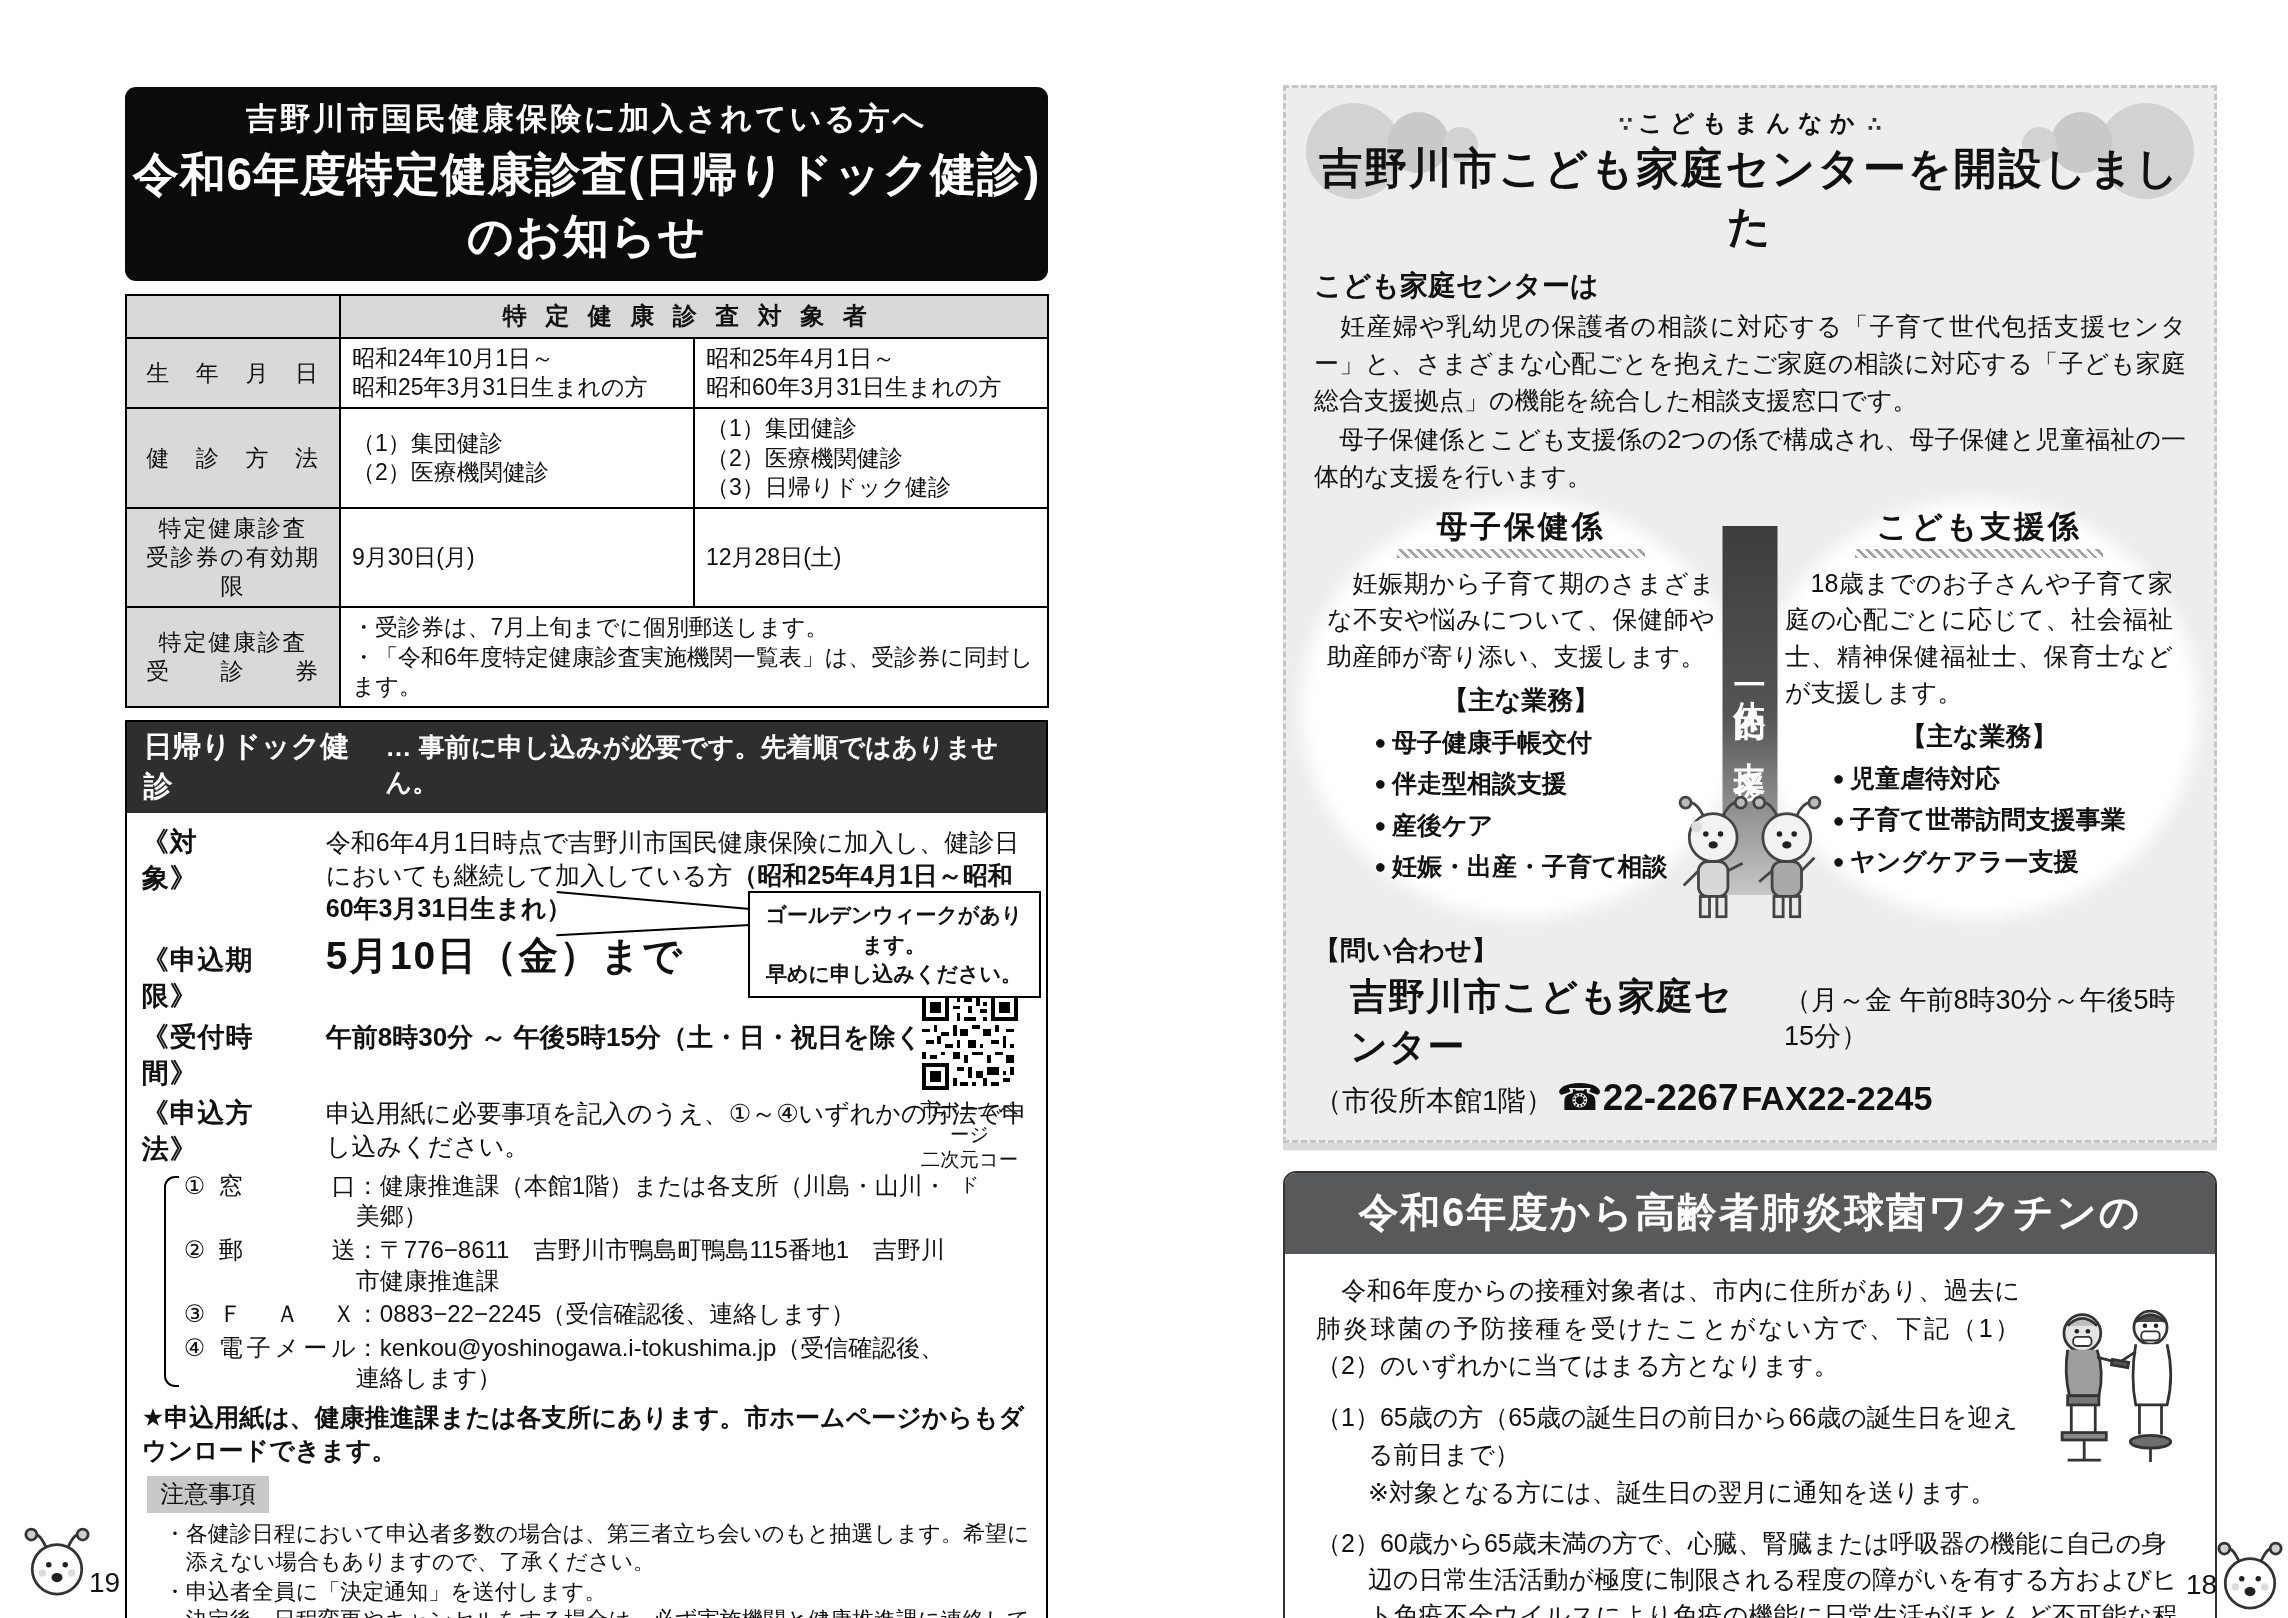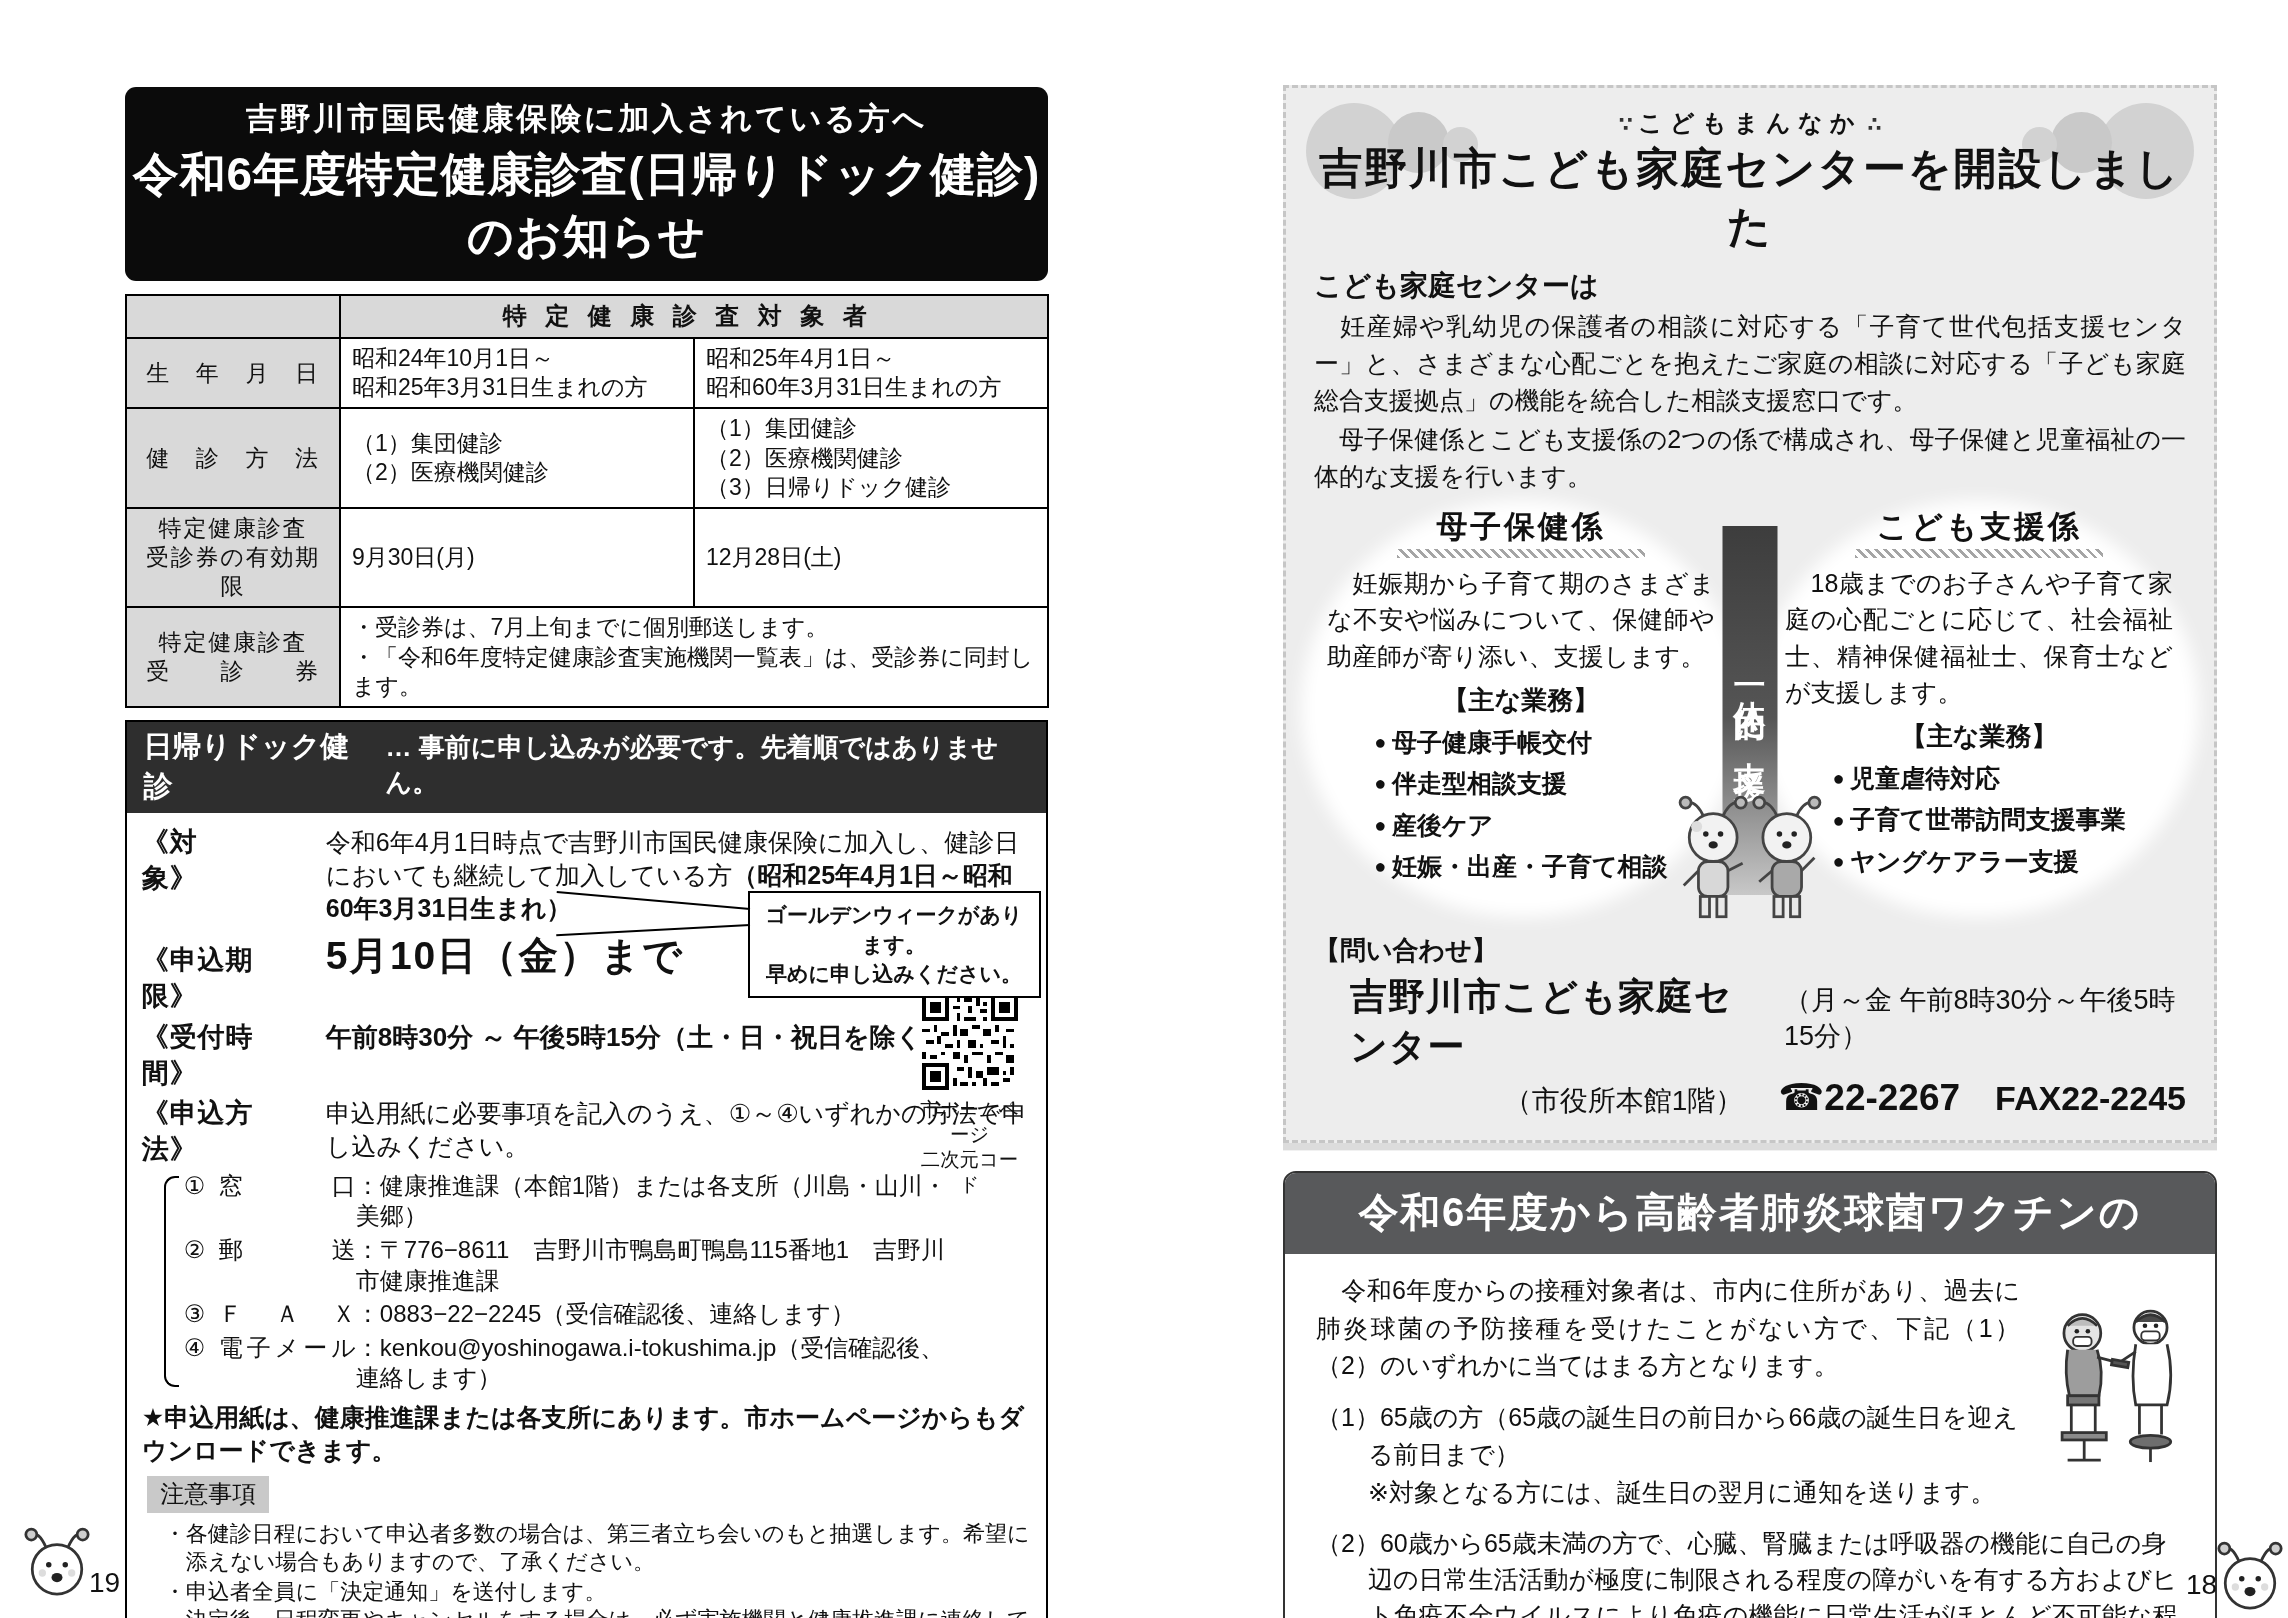--- a/index.html
+++ b/index.html
@@ -93,21 +93,21 @@
   .duties li::before { content:"●"; font-size:20px; margin-right:5.5px; vertical-align:1.8px; }
   .mascots { position:absolute; left:50%; transform:translateX(-50%); bottom:-13px; z-index:4; }
   .mnote { position:absolute; right:24px; bottom:-7.4px; width:321px; font-size:21px; font-weight:700;
     line-height:1.7; z-index:4; }
 
   .inq { margin-top:16.6px; position:relative; z-index:2; }
   .inqlab { font-size:26px; font-weight:700; }
   .inql2 { display:flex; align-items:baseline; gap:13px; margin-top:3.7px; }
   .inqname { font-size:37px; font-weight:700; letter-spacing:0.9px;margin-left:36px; }
   .inqhours { font-size:27px; }
-  .inql3 { display:flex; align-items:baseline; gap:35px; margin-top:3.7px;justify-content:flex-end; }
+  .inql3 { display:flex; align-items:baseline; gap:3px; margin-top:3.7px; }
   .inqloc { font-size:28px; }
   .inqtel { font-size:37px; font-weight:700; }
   .inqfax { font-size:34px; font-weight:700; }
 
   .box2 { margin-top:28px; border:2.8px solid #333; border-radius:13px; background:#fff; overflow:hidden; }
   .vhead { background:#58595b; color:#fff; text-align:center; padding:11px 0 13px; }
   .vhead div { font-size:40px; font-weight:700; line-height:1.42; letter-spacing:1.8px; }
   .vbody { padding:18.5px 31px 20px; position:relative; }
   .vpara { font-size:25px; line-height:1.5; text-align:justify; padding-right:164px; }
   .vitem { font-size:25px; line-height:1.45; margin-top:14.8px; padding-left:52px; text-indent:-52px; }

